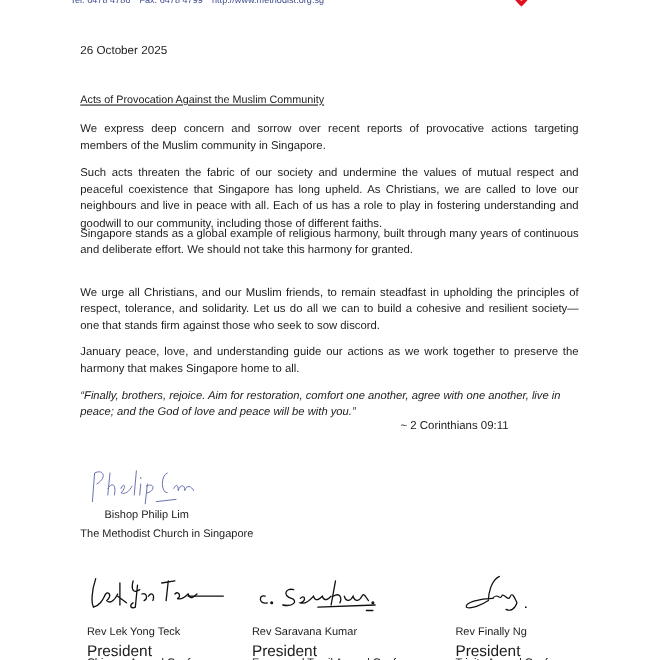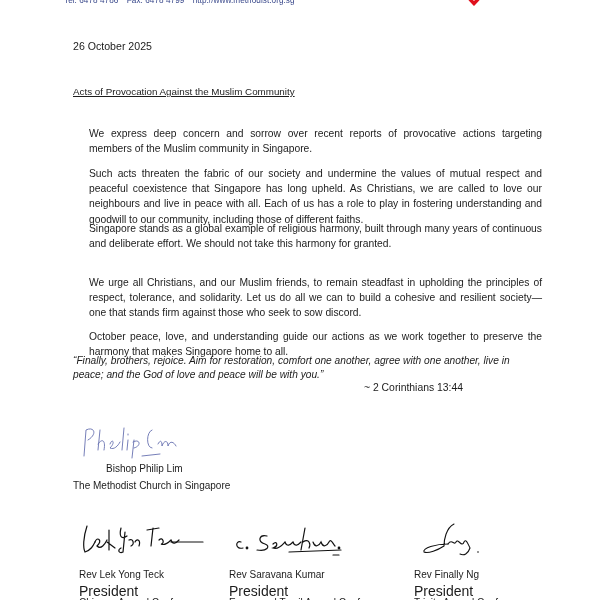--- a/index.html
+++ b/index.html
@@ -14,30 +14,30 @@
   }
   .letterhead-contact span { margin-right: 6px; }
   .logo { position: absolute; left: 454px; top: -14px; width: 40px; height: 24px; }
   .body-wrap { position: absolute; left: 73px; width: 453px; top: 0; }
   .date { position: absolute; top: 40px; left: 0; font-size: 10.6px; }
   .subject {
     position: absolute; top: 86px; left: 0; font-size: 9.8px; text-decoration: underline; text-align: right;
   }
   .para {
     position: absolute; left: 0; width: 453px; font-size: 10.3px; line-height: 15.2px;
-    text-align: justify; margin: 16px;
+    text-align: justify; margin: 0;
   }
   .para.last-left { text-align-last: left; }
   .quote {
     position: absolute; left: 0; width: 453px; top: 354px; font-size: 10.2px;
     font-style: italic; line-height: 14px; margin: 0;
   }
   .ref { position: absolute; top: 382px; left: 291px; font-size: 10.4px; }
   .sig-bishop { position: absolute; left: 80px; top: 424px; width: 100px; height: 36px; }
-  .bishop-name { position: absolute; left: 70px; top: 463px; font-size: 10px; padding-left: 36px; }
+  .bishop-name { position: absolute; left: 59px; top: 463px; font-size: 10px; padding-left: 36px; }
   .bishop-org  { position: absolute; left: 73px; top: 480px; font-size: 10px; }
   .signatory { position: absolute; top: 522px; width: 200px; }
   .signatory svg { display: block; height: 38px; }
   .signatory .name { position: absolute; top: 47px; left: 0; font-size: 10px; white-space: nowrap; text-align: right; }
   .signatory .role { position: absolute; top: 61px; left: 0; font-size: 14px; }
   .signatory .conf { position: absolute; top: 75px; left: 0; font-size: 10px; white-space: nowrap; }
 </style>
 </head>
 <body>
 
@@ -52,24 +52,24 @@
 </svg>
 
 <div class="body-wrap">
   <div class="date">26 October 2025</div>
   <div class="subject">Acts of Provocation Against the Muslim Community</div>
 
   <p class="para last-left" style="top:110px">We express deep concern and sorrow over recent reports of provocative actions targeting members of the Muslim community in Singapore.</p>
   <p class="para last-left" style="top:150px">Such acts threaten the fabric of our society and undermine the values of mutual respect and peaceful coexistence that Singapore has long upheld. As Christians, we are called to love our neighbours and live in peace with all. Each of us has a role to play in fostering understanding and goodwill to our community, including those of different faiths.</p>
   <p class="para last-left" style="top:205px">Singapore stands as a global example of religious harmony, built through many years of continuous and deliberate effort. We should not take this harmony for granted.</p>
   <p class="para last-left" style="top:259px">We urge all Christians, and our Muslim friends, to remain steadfast in upholding the principles of respect, tolerance, and solidarity. Let us do all we can to build a cohesive and resilient society—one that stands firm against those who seek to sow discord.</p>
-  <p class="para last-left" style="top:313px">October peace, love, and understanding guide our actions as we work together to preserve the harmony that makes Singapore home to all.</p>
+  <p class="para last-left" style="top:313px">January peace, love, and understanding guide our actions as we work together to preserve the harmony that makes Singapore home to all.</p>
 
   <p class="quote">“Finally, brothers, rejoice. Aim for restoration, comfort one another, agree with one another, live in peace; and the God of love and peace will be with you.”</p>
-  <div class="ref">~ 2 Corinthians 13:44</div>
+  <div class="ref">~ 2 Corinthians 09:11</div>
 </div>
 
 <svg class="sig-bishop" viewBox="0 0 100 36">
   <g fill="none" stroke="#6670b0" stroke-width="0.9" stroke-linecap="round">
     <path d="M4 32 L6 6 C14 2, 18 10, 8 16"></path>
     <path d="M20 6 L18 26 M18 20 C22 14, 26 16, 24 26"></path>
     <path d="M30 20 C32 14, 36 18, 30 24 C34 26, 38 22, 40 18"></path>
     <path d="M44 4 L42 26"></path>
     <path d="M48 16 L47 26 M48 10 l0 1"></path>
     <path d="M54 16 L52 34 M53 18 C60 14, 62 22, 54 24"></path>

